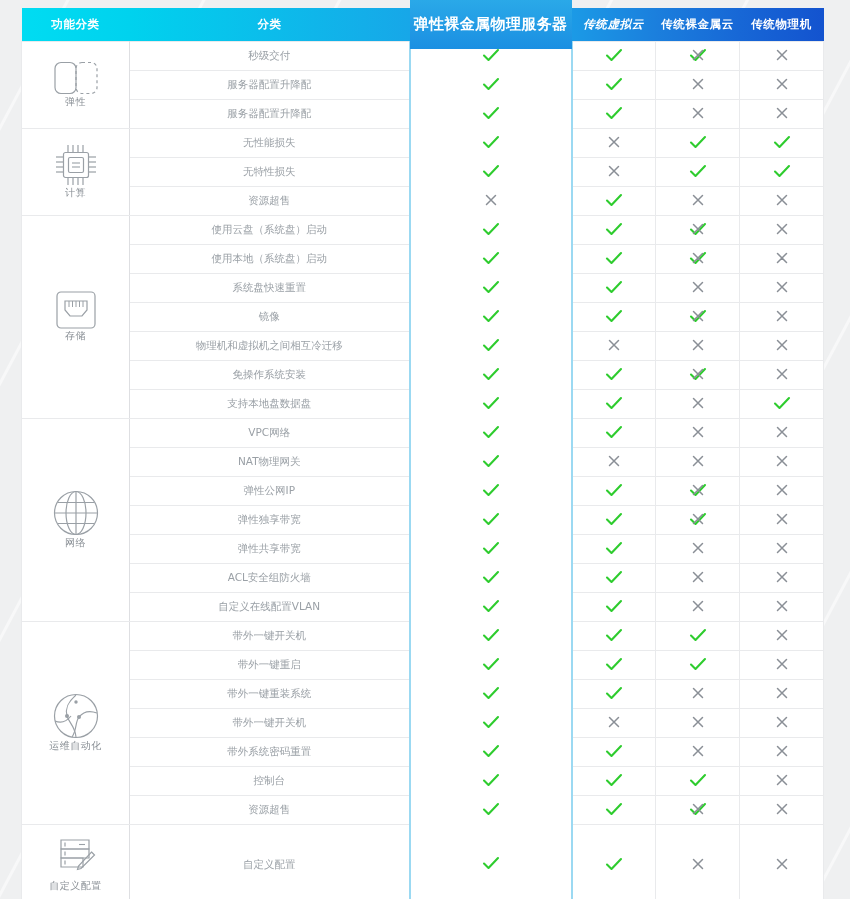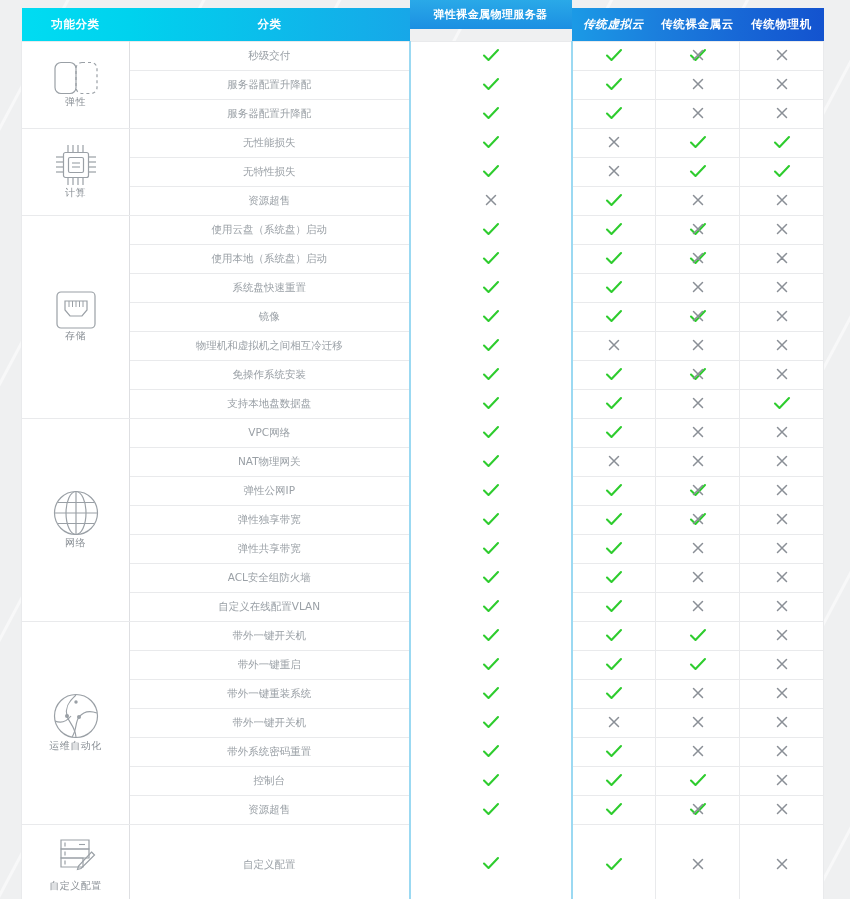--- a/index.html
+++ b/index.html
@@ -48,24 +48,24 @@
   }
   .hdr-cat{background:linear-gradient(90deg,#00dcf2 0%,#00d2ee 100%);}
   .hdr-fea{background:linear-gradient(90deg,#00d2ee 0%,#17a7e8 100%);text-align:center;}
   .hdr-a  {background:linear-gradient(90deg,#1b9ae6 0%,#1b7fdd 100%);font-style:italic;}
   .hdr-b  {background:linear-gradient(90deg,#1b7fdd 0%,#1767d6 100%);}
   .hdr-c  {background:linear-gradient(90deg,#1767d6 0%,#1353cf 100%);text-align:center;}
 
   
   .hdr-hl-wrap{position:relative;}
   .hdr-hl{
-    position:absolute;left:0;top:-8px;width:100%;height:29px;
+    position:absolute;left:0;top:-8px;width:100%;height:49px;
     background:linear-gradient(180deg,#2aa9e8 0%,#1b8fe2 100%);
     display:flex;align-items:center;justify-content:center;
-    color:#fff;font-size:11px;font-weight:bold;letter-spacing:.4px;
+    color:#fff;font-size:15px;font-weight:bold;letter-spacing:.4px;
     box-sizing:border-box;
   }
 
   
   tbody td{
     background:#ffffff;
     border:1px solid #e9eaec;
     border-top:none;
     border-left:none;
     padding:0;

